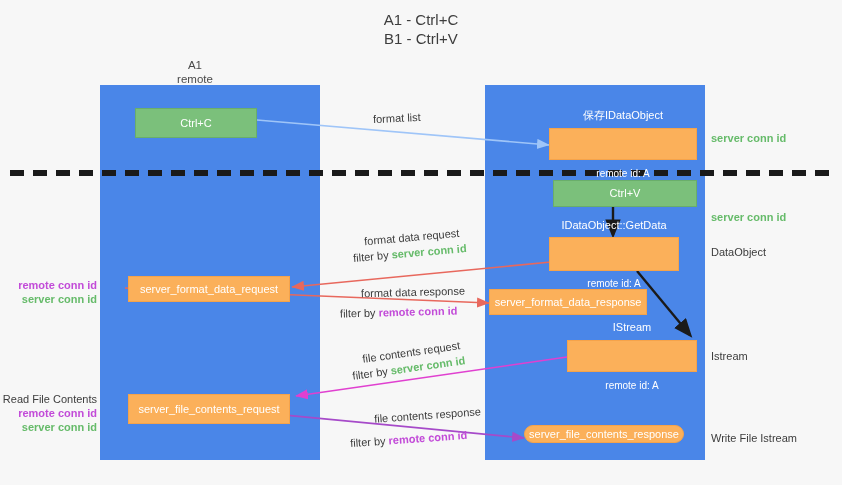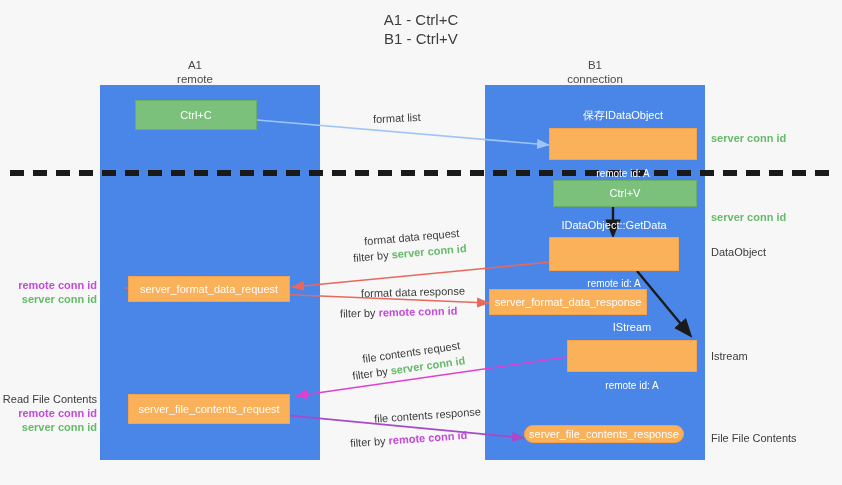--- a/index.html
+++ b/index.html
@@ -56,24 +56,20 @@
 
   <div class="title">
     <div>A1 - Ctrl+C</div>
     <div>B1 - Ctrl+V</div>
   </div>
 
   <div class="lane-head" style="left:130px;top:58px;width:130px;">
     <div>A1</div>
     <div>remote</div>
   </div>
-  <div class="lane-head" style="left:530px;top:58px;width:130px;">
-    <div>B1</div>
-    <div>connection</div>
-  </div>
 
   <div class="lane" style="left:100px;top:85px;width:220px;height:375px;"></div>
   <div class="lane" style="left:485px;top:85px;width:220px;height:375px;"></div>
 
   <svg id="svg-layer" viewBox="0 0 842 485">
     <defs>
       <marker id="ah-blue" markerWidth="9" markerHeight="9" refX="7.5" refY="3.2" orient="auto">
         <path d="M0,0 L8,3.2 L0,6.4 z" fill="#9fc5f8"></path>
       </marker>
       <marker id="ah-red" markerWidth="9" markerHeight="9" refX="7.5" refY="3.2" orient="auto">
@@ -100,21 +96,21 @@
 
     <path d="M551,262 L292,287" stroke="#e8685d" stroke-width="1.6" fill="none" marker-end="url(#ah-red)"></path>
 
     <path d="M125,288 L489,303" stroke="#e8685d" stroke-width="1.6" fill="none" marker-end="url(#ah-red)"></path>
 
     <path d="M567,357 L296,396" stroke="#e040d0" stroke-width="1.6" fill="none" marker-end="url(#ah-magenta)"></path>
 
     <path d="M128,400 L524,438" stroke="#a64ac9" stroke-width="1.6" fill="none" marker-end="url(#ah-purple)"></path>
   </svg>
 
-  <div class="node green" style="left:135px;top:100px;width:122px;height:30px;">
+  <div class="node green" style="left:135px;top:108px;width:122px;height:30px;">
     <div>Ctrl+C</div>
   </div>
 
   <div class="node orange" style="left:549px;top:128px;width:148px;height:32px;">
     <div>保存IDataObject</div>
     <div class="l2">remote id: A</div>
   </div>
 
   <div class="node green" style="left:553px;top:180px;width:144px;height:27px;">
     <div>Ctrl+V</div>
@@ -165,21 +161,21 @@
 
   <div class="lbl" style="left:374px;top:408px;transform:rotate(-4deg);">file contents response</div>
   <div class="lbl" style="left:350px;top:432px;transform:rotate(-4deg);">
     <span>filter by </span><span class="p">remote conn id</span>
   </div>
 
   <div class="lbl green-t" style="left:711px;top:131px;">server conn id</div>
   <div class="lbl green-t" style="left:711px;top:210px;">server conn id</div>
   <div class="lbl" style="left:711px;top:245px;">DataObject</div>
   <div class="lbl" style="left:711px;top:349px;">Istream</div>
-  <div class="lbl" style="left:711px;top:431px;">File File Contents</div>
+  <div class="lbl" style="left:711px;top:431px;">Write File Istream</div>
 
   <div class="sidegrp" style="left:0px;top:278px;width:97px;">
     <span class="p">remote conn id</span>
     <span class="g">server conn id</span>
   </div>
 
   <div class="sidegrp" style="left:0px;top:392px;width:97px;">
     <span class="n">Read File Contents</span>
     <span class="p">remote conn id</span>
     <span class="g">server conn id</span>

